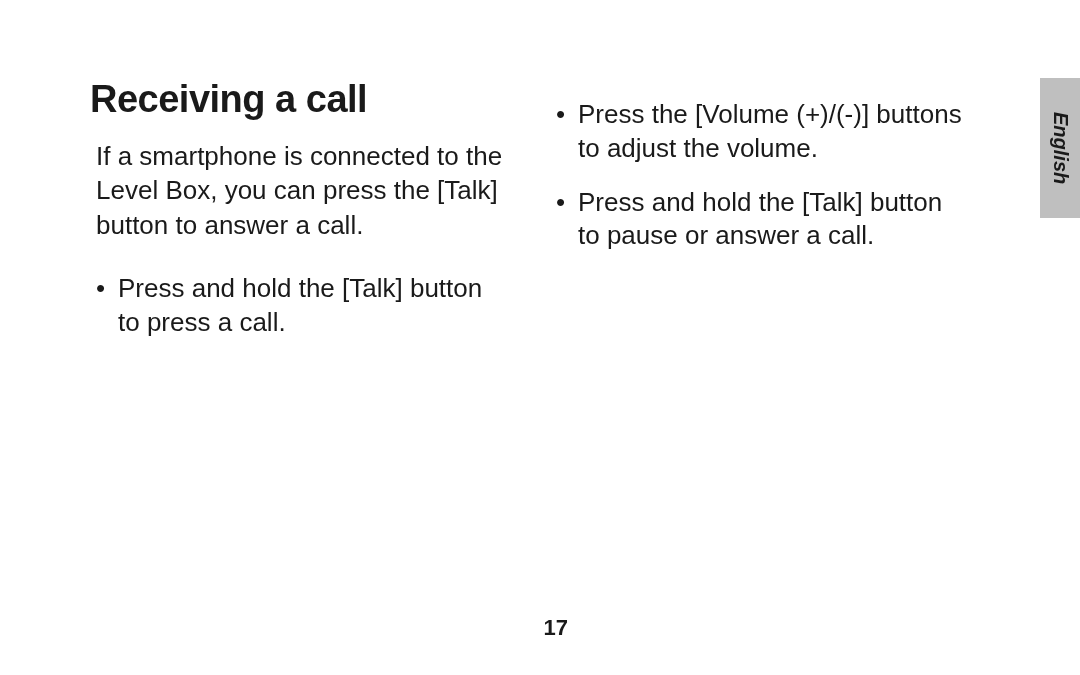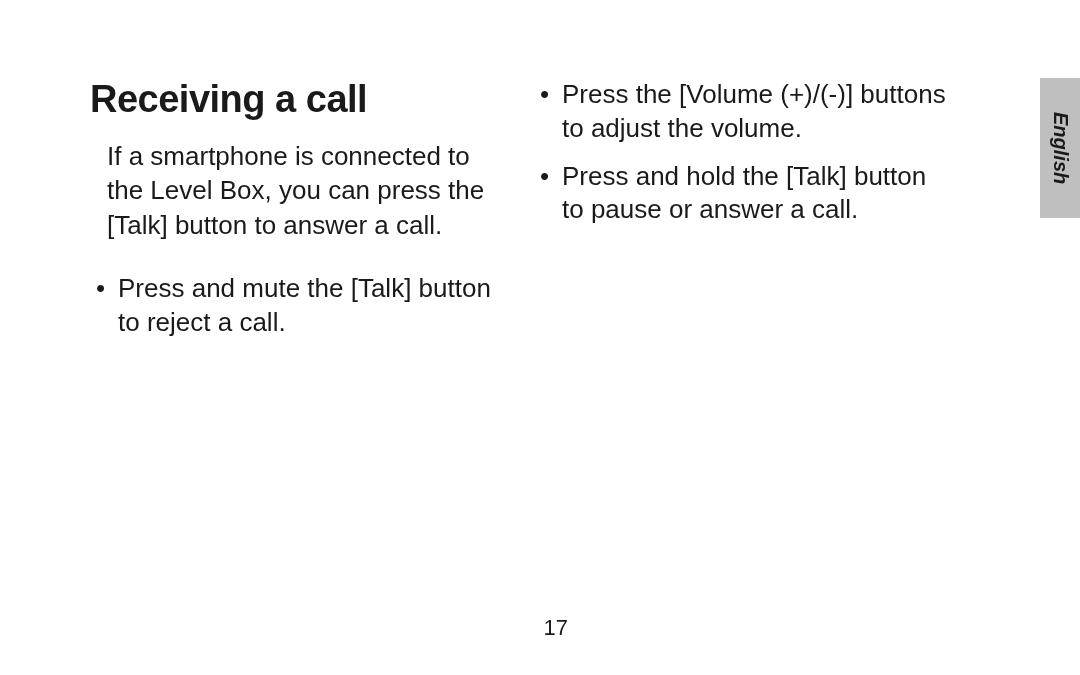--- a/index.html
+++ b/index.html
@@ -14,48 +14,49 @@
   }
   .page {
     width: 1080px;
     height: 675px;
     position: relative;
     box-sizing: border-box;
     padding: 78px 90px 40px 90px;
   }
   .content {
     display: flex;
-    column-gap: 24px;
+    column-gap: 40px;
   }
   .col {
     width: 420px;
   }
   h2.heading {
     font-size: 38px;
     font-weight: 700;
     margin: 0 0 18px 0;
     letter-spacing: -0.5px;
   }
   p.intro {
     font-size: 26px;
     line-height: 1.32;
-    margin: 0 0 30px 17px;
+    margin: 0 0 30px 6px;
     font-weight: 400;
   }
   ul.bullets {
     list-style: none;
     padding: 0;
     margin: 0;
   }
   ul.bullets li {
     position: relative;
     padding-left: 28px;
     font-size: 26px;
     line-height: 1.30;
     margin-bottom: 14px;
+    margin-top: 20px;
   }
   ul.bullets li::before {
     content: "•";
     position: absolute;
     left: 6px;
     top: 0;
     font-size: 26px;
   }
   .lang-tab {
     position: absolute;
@@ -73,39 +74,39 @@
     font-size: 20px;
     font-style: italic;
     font-weight: 700;
     color: #1a1a1a;
   }
   .page-num {
     position: absolute;
     bottom: 34px;
     right: 512px;
     font-size: 22px;
-    font-weight: 400;
+    font-weight: 700;
     color: #1a1a1a;
   }
 </style>
 </head>
 <body>
 
 <div class="page">
 
   <div class="lang-tab">
     <span class="lang-text">English</span>
   </div>
 
   <div class="content">
     <div class="col">
       <h2 class="heading">Receiving a call</h2>
       <p class="intro">If a smartphone is connected to the Level Box, you can press the [Talk] button to answer a call.</p>
       <ul class="bullets">
-        <li>Press and mute the [Talk] button to reject a call.</li>
+        <li>Press and hold the [Talk] button to press a call.</li>
       </ul>
     </div>
     <div class="col">
       <ul class="bullets">
         <li>Press the [Volume (+)/(-)] buttons to adjust the volume.</li>
         <li>Press and hold the [Talk] button to pause or answer a call.</li>
       </ul>
     </div>
   </div>
 

